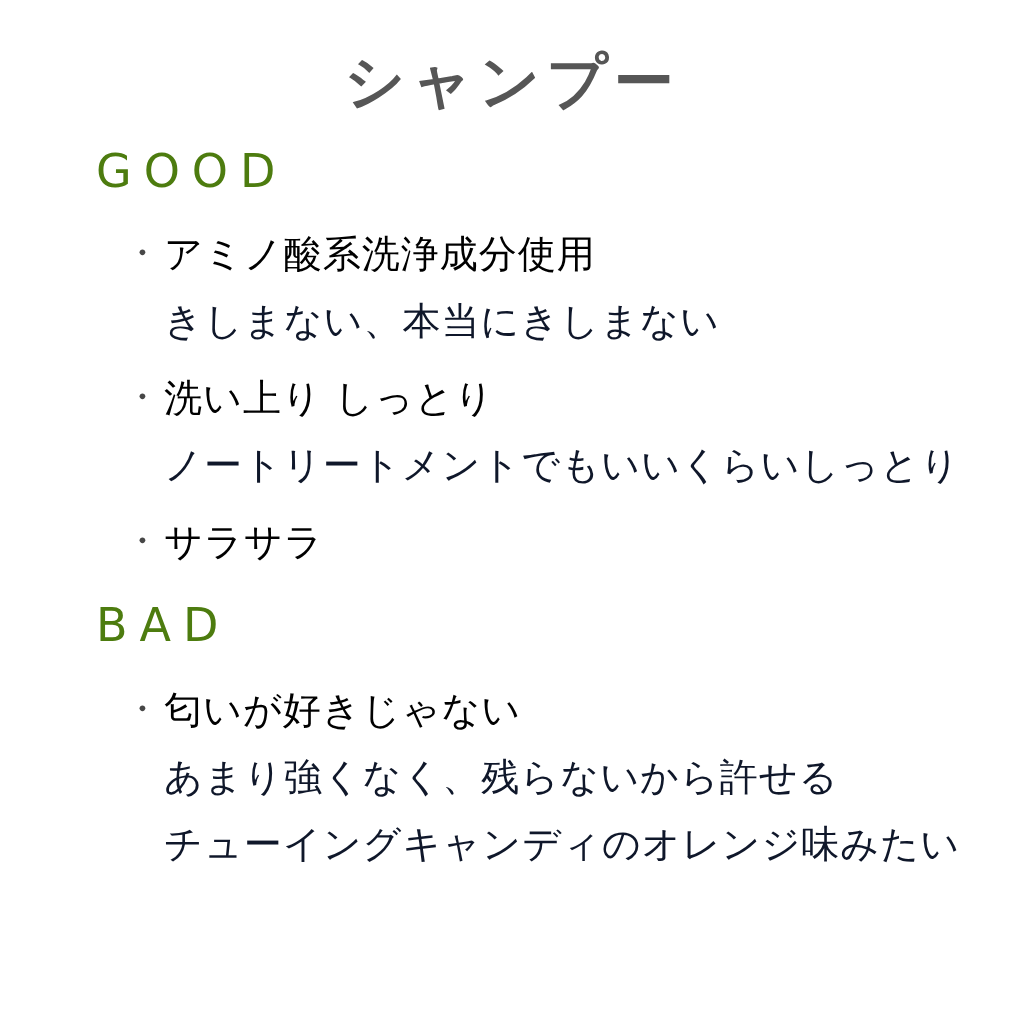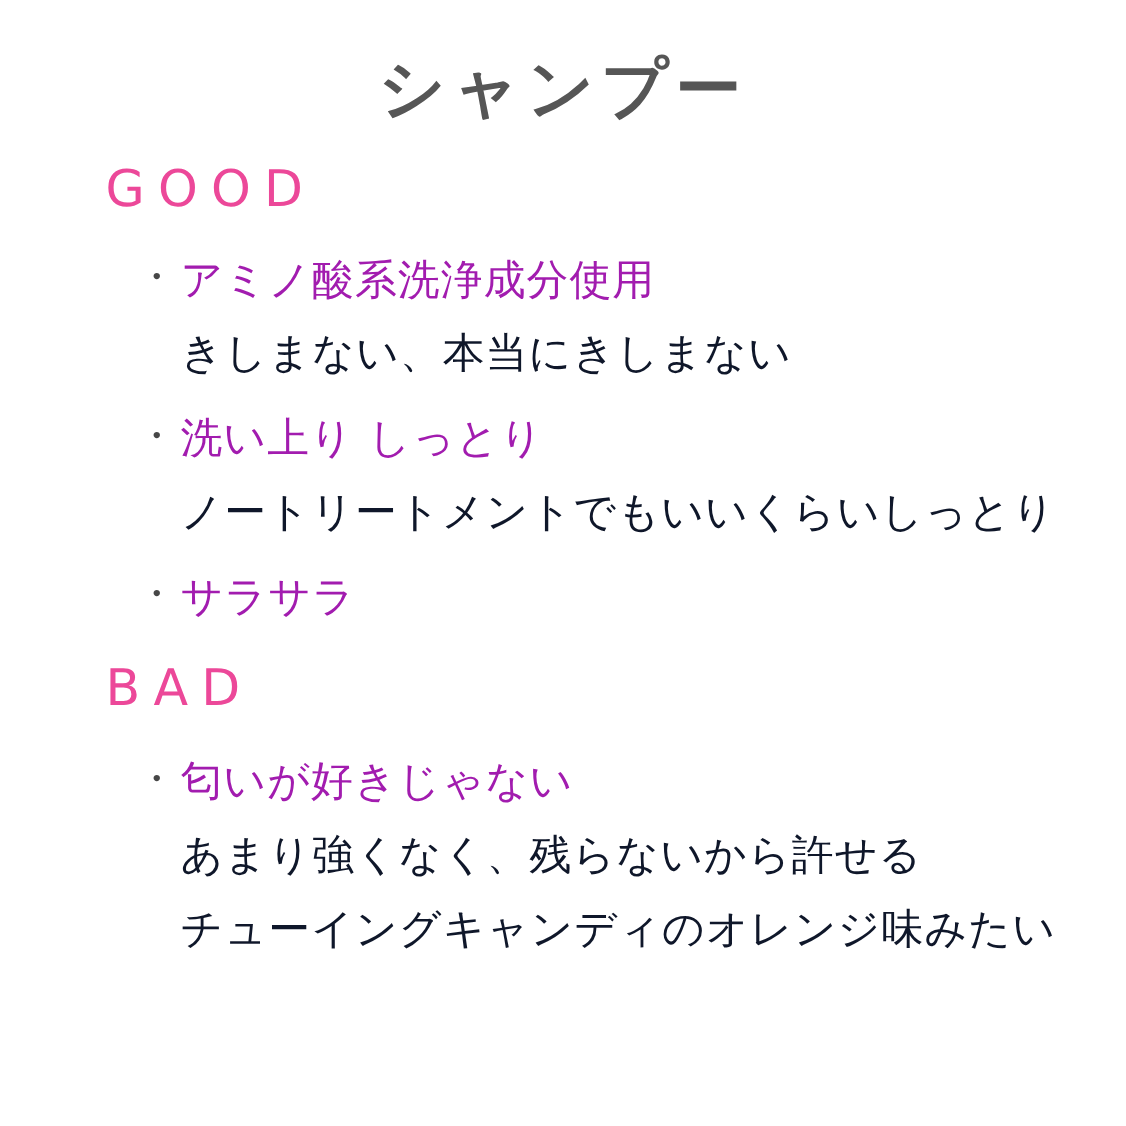--- a/index.html
+++ b/index.html
@@ -23,21 +23,21 @@
     font-size: 60px;
     font-weight: 600;
     color: #565656;
     letter-spacing: 6px;
     margin: 0 0 24px 0;
     line-height: 1.3;
   }
   .section-label {
     font-size: 46px;
     font-weight: 400;
-    color: #ec4899;
+    color: #4d7c0f;
     letter-spacing: 12px;
     margin: 14px 0 26px 36px;
     line-height: 1.2;
   }
   .items {
     margin-left: 64px;
   }
   .item {
     margin-bottom: 18px;
   }
@@ -48,21 +48,21 @@
   .bullet {
     width: 40px;
     flex: 0 0 40px;
     font-size: 36px;
     line-height: 1.55;
     color: #474747;
   }
   .point-text {
     font-size: 38px;
     line-height: 1.55;
-    color: #a21caf;
+    color: #000000;
     letter-spacing: 1px;
   }
   .detail-line {
     padding-left: 40px;
     font-size: 38px;
     line-height: 1.55;
     margin-top: 8px;
     color: #0f172a;
     letter-spacing: 1px;
   }

